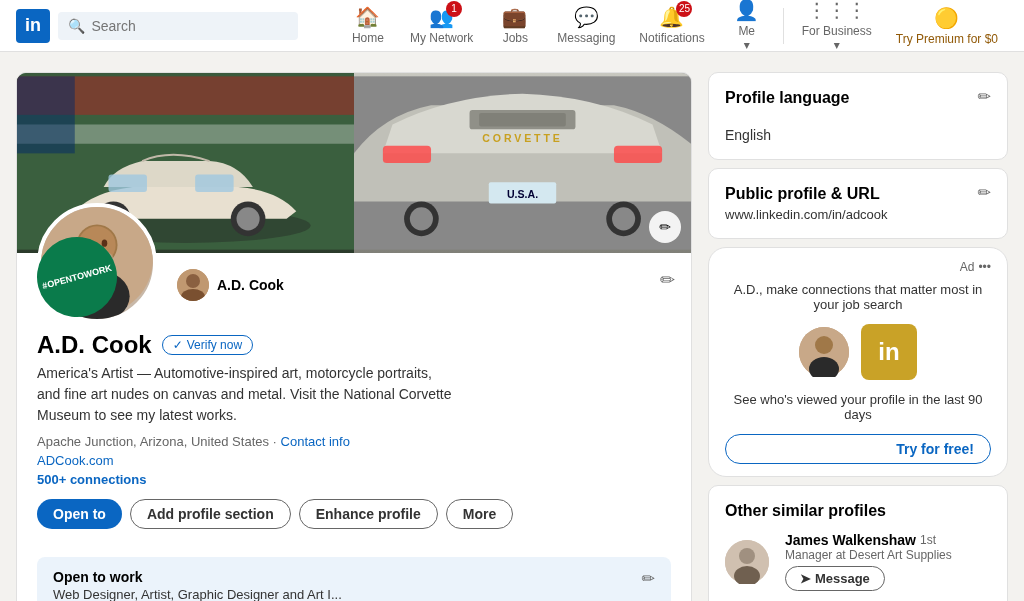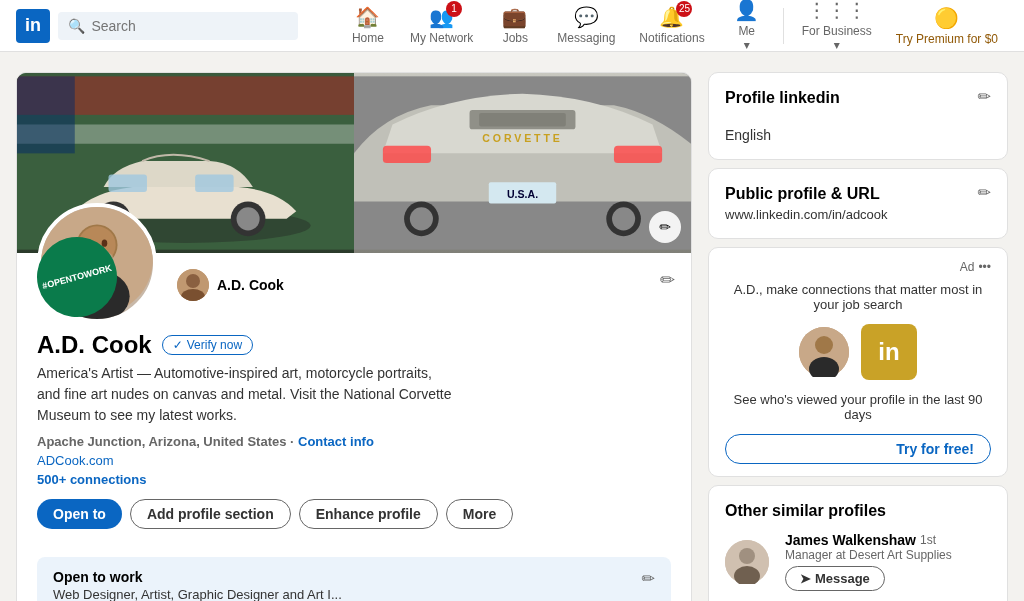--- a/index.html
+++ b/index.html
@@ -167,21 +167,20 @@
     }
     .profile-headline {
       font-size: 14px; color: #333;
       margin-bottom: 8px;
       max-width: 420px;
       line-height: 1.5;
     }
     .profile-location {
       font-size: 13px; color: #666;
       margin-bottom: 4px;
-      font-weight: bold;
     }
     .profile-location a { color: #0a66c2; text-decoration: none; }
     .profile-website {
       color: #0a66c2; font-size: 13px;
       margin-bottom: 4px;
       text-decoration: none; display: block;
     }
     .profile-connections {
       color: #0a66c2; font-size: 13px;
       font-weight: 600; margin-bottom: 12px;
@@ -257,21 +256,21 @@
       margin-top: -2px;
     }
     .sidebar-card-url {
       font-size: 13px; color: #333;
       word-break: break-all;
     }
     
     .ad-card {
       background: #fff;
       border: 1px solid #e0e0e0;
-      border-radius: 10px;
+      border-radius: 18px;
       padding: 12px 16px;
       margin-bottom: 8px;
     }
     .ad-header { display: flex; justify-content: flex-end; gap: 4px; color: #666; font-size: 12px; margin-bottom: 8px; }
     .ad-body { text-align: center; font-size: 13px; color: #333; margin-bottom: 12px; }
     .ad-visual {
       display: flex; align-items: center; justify-content: center; gap: 12px;
       margin-bottom: 12px;
     }
     .ad-avatar {
@@ -491,21 +490,21 @@
         <button class="card-edit-btn">✏</button>
       </div>
 
     </div>
   </div>
 
   <div class="right-sidebar">
 
     <div class="sidebar-card">
       <button class="sidebar-card-edit">✏</button>
-      <div class="sidebar-card-title">Profile linkedin</div>
+      <div class="sidebar-card-title">Profile language</div>
       <div class="sidebar-card-value">English</div>
     </div>
 
     <div class="sidebar-card">
       <button class="sidebar-card-edit">✏</button>
       <div class="sidebar-card-title">Public profile &amp; URL</div>
       <div class="sidebar-card-url">www.linkedin.com/in/adcook</div>
     </div>
 
     <div class="ad-card">

